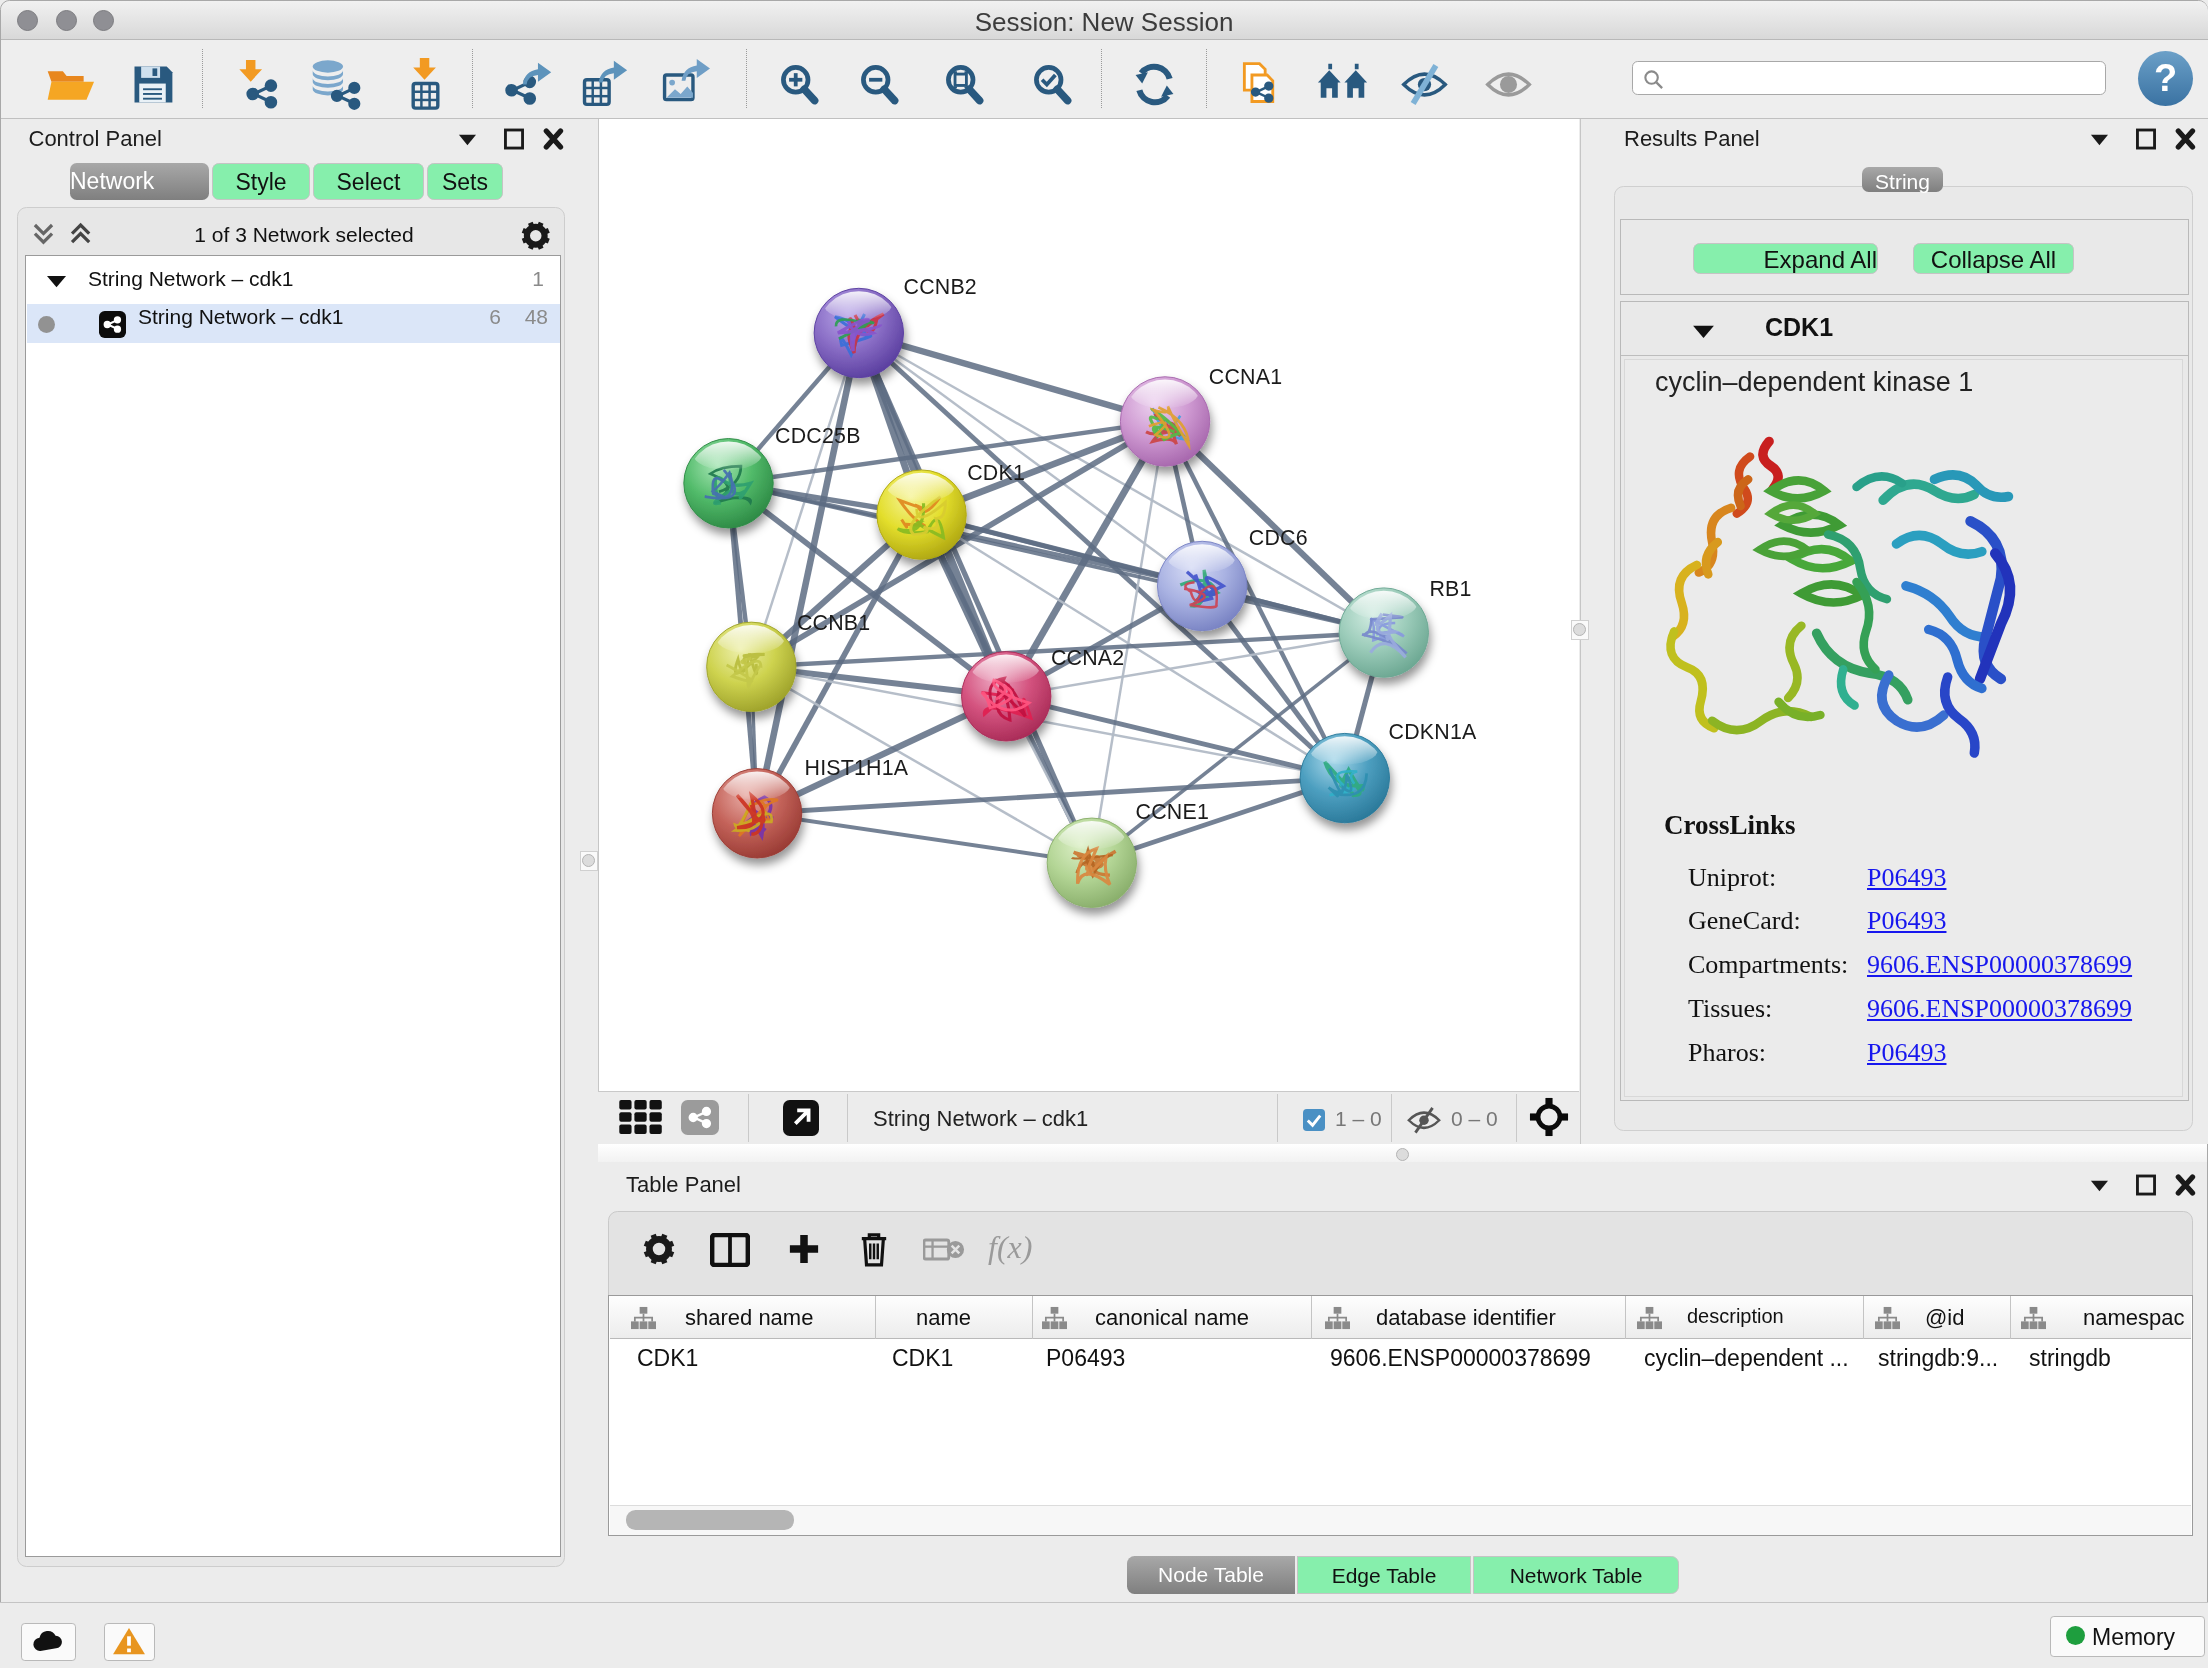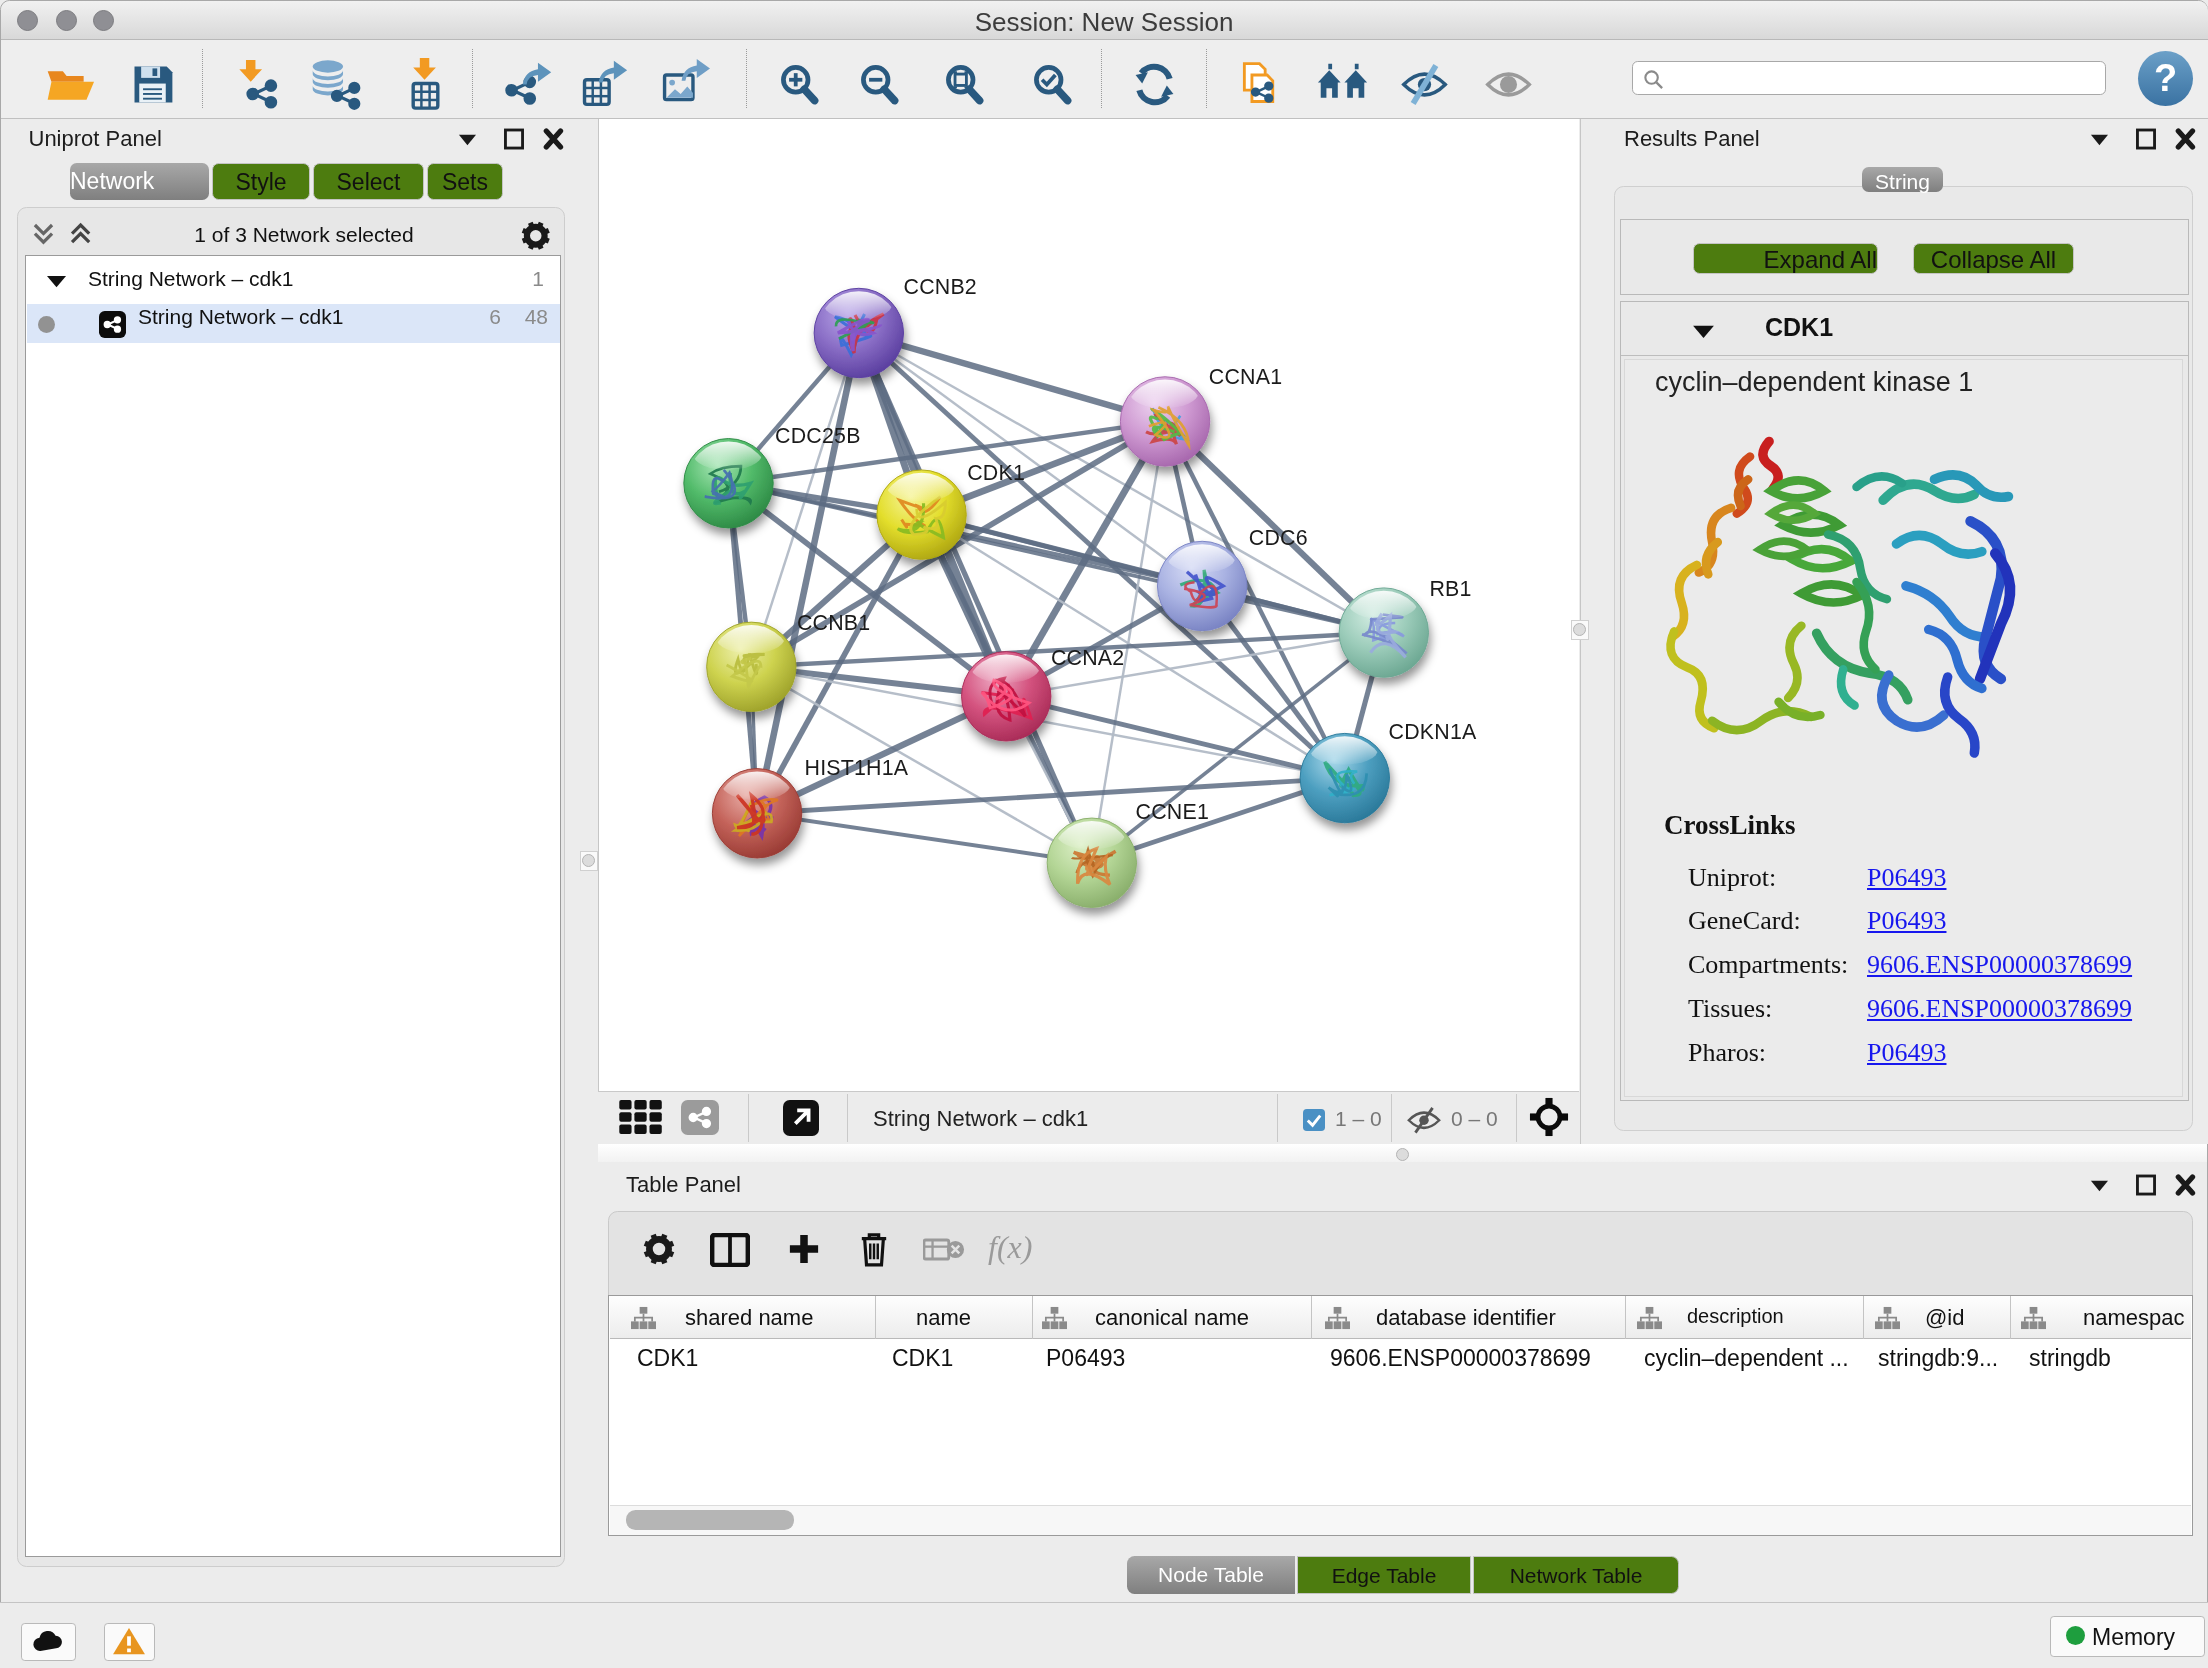--- a/index.html
+++ b/index.html
@@ -1,19 +1,19 @@
 <!DOCTYPE html>
 <html style="font-size:15px"><head><meta charset="utf-8"><style>
 * { margin:0; padding:0; box-sizing:border-box; }
 html,body { width:2208px; height:1668px; font-family:"Liberation Sans", sans-serif; background:#ececec; overflow:hidden; }
 .abs { position:absolute; }
 .tsep { position:absolute; top:49px; height:59px; border-left:1.9px dotted #9a9a9a; }
 .hdrtxt { font-size:22px; color:#1c1c1c; }
 .graybtn { background:linear-gradient(180deg,#a8a8a8,#7f7f7f); color:#fff; border-radius:6.7px; }
-.whitebtn { background:#4d7c0f; border:1px solid #c4c4c4; border-radius:6.7px; color:#111; }
+.whitebtn { background:#86efac; border:1px solid #c4c4c4; border-radius:6.7px; color:#111; }
 a.lk { color:#1717ee; text-decoration:underline; }
 </style></head>
 <body>
 
 <div class="abs" style="left:0;top:0;width:2208px;height:1668px;border:1px solid #a8a8a8;border-radius:9.5px 9.5px 0 0;"></div>
 
 <div class="abs" style="left:1px;top:1px;width:2207px;height:39px;background:linear-gradient(180deg,#f1f1f1,#d8d8d8);border-radius:9.5px 9.5px 0 0;border-bottom:1px solid #b8b8b8"></div>
 <div class="abs" style="left:17px;top:9.5px;width:21px;height:21px;border-radius:50%;background:#8f8f94;border:1px solid #7c7c80"></div>
 <div class="abs" style="left:56px;top:9.5px;width:21px;height:21px;border-radius:50%;background:#8f8f94;border:1px solid #7c7c80"></div>
 <div class="abs" style="left:93px;top:9.5px;width:21px;height:21px;border-radius:50%;background:#8f8f94;border:1px solid #7c7c80"></div>
@@ -154,21 +154,21 @@
 <div class="tsep" style="left:1206px"></div>
 <div style="position:absolute;left:1632px;top:61px;width:474px;height:34px;background:#fff;border:1.4px solid #a8a8a8;border-radius:5.7px"></div>
 <svg style="position:absolute;left:1642px;top:68px" width="23" height="23" viewBox="0 0 24 24">
     <circle cx="10" cy="10" r="6.5" fill="none" stroke="#8a8a8a" stroke-width="2.2"></circle>
     <line x1="15" y1="15" x2="21" y2="21" stroke="#8a8a8a" stroke-width="2.4"></line>
   </svg>
 <div style="position:absolute;left:2138px;top:51px;width:55px;height:55px;border-radius:50%;background:linear-gradient(180deg,#6ba0c8,#3a72a2);"></div>
 <div style="position:absolute;left:2138px;top:54px;width:55px;height:49px;color:#fff;font-size:38px;font-weight:bold;text-align:center;line-height:49px">?</div>
 
 <div class="abs" style="left:1px;top:119px;width:596px;height:1483px;background:#ececec"></div>
-<div class="abs hdrtxt" style="left:28.5px;top:126px">Uniprot Panel</div>
+<div class="abs hdrtxt" style="left:28.5px;top:126px">Control Panel</div>
 <svg style="position:absolute;left:457px;top:127px" width="114" height="25" viewBox="0 0 120 26">
 <path d="M2 8 l9 11 9-11 z" fill="#1a1a1a"></path>
 <rect x="51" y="3" width="18" height="19" fill="none" stroke="#1a1a1a" stroke-width="3"></rect>
 <path d="M94 4 l15 17 M109 4 l-15 17" stroke="#1a1a1a" stroke-width="5.5" stroke-linecap="round"></path>
 </svg>
 
 <div class="abs graybtn" style="left:70px;top:163px;width:139px;height:37px;font-size:23px;text-align:left;line-height:37px">Network</div>
 <div class="abs whitebtn" style="left:212px;top:163px;width:98px;height:37px;font-size:23px;text-align:center;line-height:37px">Style</div>
 <div class="abs whitebtn" style="left:313px;top:163px;width:111px;height:37px;font-size:23px;text-align:center;line-height:37px">Select</div>
 <div class="abs whitebtn" style="left:427px;top:163px;width:76px;height:37px;font-size:23px;text-align:center;line-height:37px">Sets</div>

